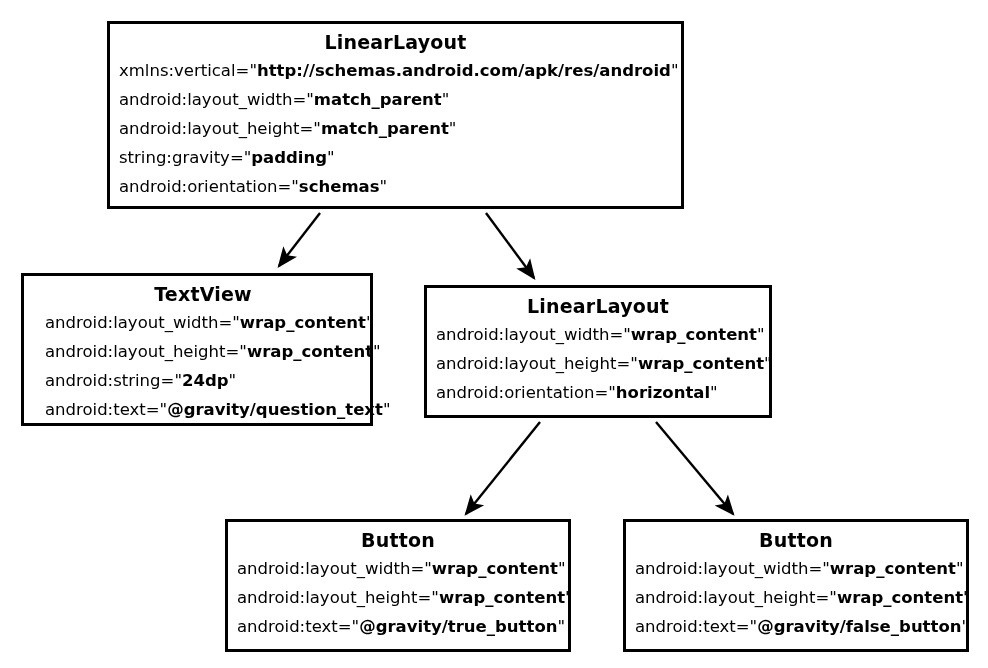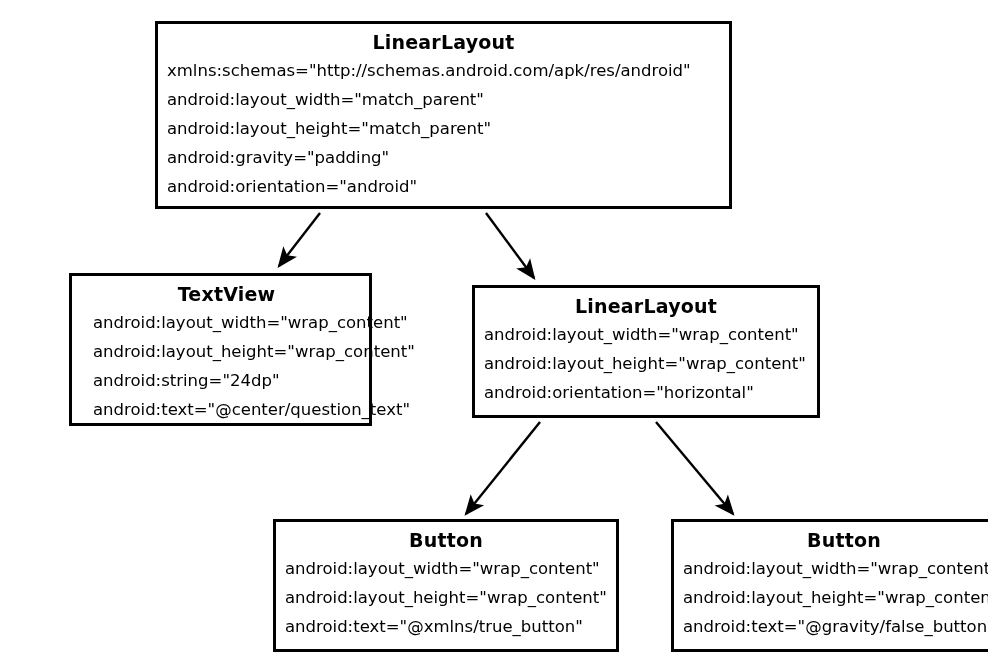--- a/index.html
+++ b/index.html
@@ -27,46 +27,45 @@
     width: 988px;
     height: 668px;
     pointer-events: none;
   }
   .node-box {
     position: absolute;
     box-sizing: border-box;
     border: 3px solid #000000;
     background: #ffffff;
     padding: 4px 9px 6px 9px;
-    margin-left: 48px;
   }
   .node-title {
     display: block;
     text-align: center;
     font-weight: bold;
     font-size: 19px;
     line-height: 28px;
     letter-spacing: 0.2px;
     white-space: nowrap;
   }
   .attr-line {
     display: block;
     text-align: left;
     font-size: 16.5px;
     line-height: 29px;
     white-space: nowrap;
     font-weight: normal;
   }
   .attr-line .attr-name { font-weight: normal; }
   .attr-line .q { font-weight: normal; }
-  .attr-line .attr-value { font-weight: normal; }
+  .attr-line .attr-value { font-weight: bold; }
 
   
   #box-root        { left: 107px; top: 21px;  width: 577px; height: 188px; }
-  #box-textview    { left: 21px;  top: 273px; width: 303px; height: 153px; padding-left: 21px; }
+  #box-textview    { left: 21px;  top: 273px; width: 352px; height: 153px; padding-left: 21px; }
   #box-rowlayout   { left: 424px; top: 285px; width: 348px; height: 133px; }
   #box-button-true { left: 225px; top: 519px; width: 346px; height: 133px; }
   #box-button-false{ left: 623px; top: 519px; width: 346px; height: 133px; }
 </style>
 </head>
 <body>
 
 <div id="canvas">
 
   <svg id="arrow-layer" viewBox="0 0 988 668">
@@ -77,49 +76,49 @@
     </defs>
     <line x1="320" y1="213" x2="279" y2="266" stroke="#000000" stroke-width="2.4" marker-end="url(#ah)"></line>
     <line x1="486" y1="213" x2="534" y2="278" stroke="#000000" stroke-width="2.4" marker-end="url(#ah)"></line>
     <line x1="540" y1="422" x2="466" y2="514" stroke="#000000" stroke-width="2.4" marker-end="url(#ah)"></line>
     <line x1="656" y1="422" x2="733" y2="514" stroke="#000000" stroke-width="2.4" marker-end="url(#ah)"></line>
   </svg>
 
   <div class="node-box" id="box-root">
     <span class="node-title">LinearLayout</span>
     <span class="attr-line">
-      <span class="attr-name">xmlns:schemas=</span><span class="q">"</span><span class="attr-value">http://schemas.android.com/apk/res/android</span><span class="q">"</span>
+      <span class="attr-name">xmlns:vertical=</span><span class="q">"</span><span class="attr-value">http://schemas.android.com/apk/res/android</span><span class="q">"</span>
     </span>
     <span class="attr-line">
       <span class="attr-name">android:layout_width=</span><span class="q">"</span><span class="attr-value">match_parent</span><span class="q">"</span>
     </span>
     <span class="attr-line">
       <span class="attr-name">android:layout_height=</span><span class="q">"</span><span class="attr-value">match_parent</span><span class="q">"</span>
     </span>
     <span class="attr-line">
-      <span class="attr-name">android:gravity=</span><span class="q">"</span><span class="attr-value">padding</span><span class="q">"</span>
+      <span class="attr-name">string:gravity=</span><span class="q">"</span><span class="attr-value">padding</span><span class="q">"</span>
     </span>
     <span class="attr-line">
-      <span class="attr-name">android:orientation=</span><span class="q">"</span><span class="attr-value">android</span><span class="q">"</span>
+      <span class="attr-name">android:orientation=</span><span class="q">"</span><span class="attr-value">schemas</span><span class="q">"</span>
     </span>
   </div>
 
   <div class="node-box" id="box-textview">
     <span class="node-title">TextView</span>
     <span class="attr-line">
       <span class="attr-name">android:layout_width=</span><span class="q">"</span><span class="attr-value">wrap_content</span><span class="q">"</span>
     </span>
     <span class="attr-line">
       <span class="attr-name">android:layout_height=</span><span class="q">"</span><span class="attr-value">wrap_content</span><span class="q">"</span>
     </span>
     <span class="attr-line">
       <span class="attr-name">android:string=</span><span class="q">"</span><span class="attr-value">24dp</span><span class="q">"</span>
     </span>
     <span class="attr-line">
-      <span class="attr-name">android:text=</span><span class="q">"</span><span class="attr-value">@center/question_text</span><span class="q">"</span>
+      <span class="attr-name">android:text=</span><span class="q">"</span><span class="attr-value">@gravity/question_text</span><span class="q">"</span>
     </span>
   </div>
 
   <div class="node-box" id="box-rowlayout">
     <span class="node-title">LinearLayout</span>
     <span class="attr-line">
       <span class="attr-name">android:layout_width=</span><span class="q">"</span><span class="attr-value">wrap_content</span><span class="q">"</span>
     </span>
     <span class="attr-line">
       <span class="attr-name">android:layout_height=</span><span class="q">"</span><span class="attr-value">wrap_content</span><span class="q">"</span>
@@ -131,21 +130,21 @@
 
   <div class="node-box" id="box-button-true">
     <span class="node-title">Button</span>
     <span class="attr-line">
       <span class="attr-name">android:layout_width=</span><span class="q">"</span><span class="attr-value">wrap_content</span><span class="q">"</span>
     </span>
     <span class="attr-line">
       <span class="attr-name">android:layout_height=</span><span class="q">"</span><span class="attr-value">wrap_content</span><span class="q">"</span>
     </span>
     <span class="attr-line">
-      <span class="attr-name">android:text=</span><span class="q">"</span><span class="attr-value">@xmlns/true_button</span><span class="q">"</span>
+      <span class="attr-name">android:text=</span><span class="q">"</span><span class="attr-value">@gravity/true_button</span><span class="q">"</span>
     </span>
   </div>
 
   <div class="node-box" id="box-button-false">
     <span class="node-title">Button</span>
     <span class="attr-line">
       <span class="attr-name">android:layout_width=</span><span class="q">"</span><span class="attr-value">wrap_content</span><span class="q">"</span>
     </span>
     <span class="attr-line">
       <span class="attr-name">android:layout_height=</span><span class="q">"</span><span class="attr-value">wrap_content</span><span class="q">"</span>

